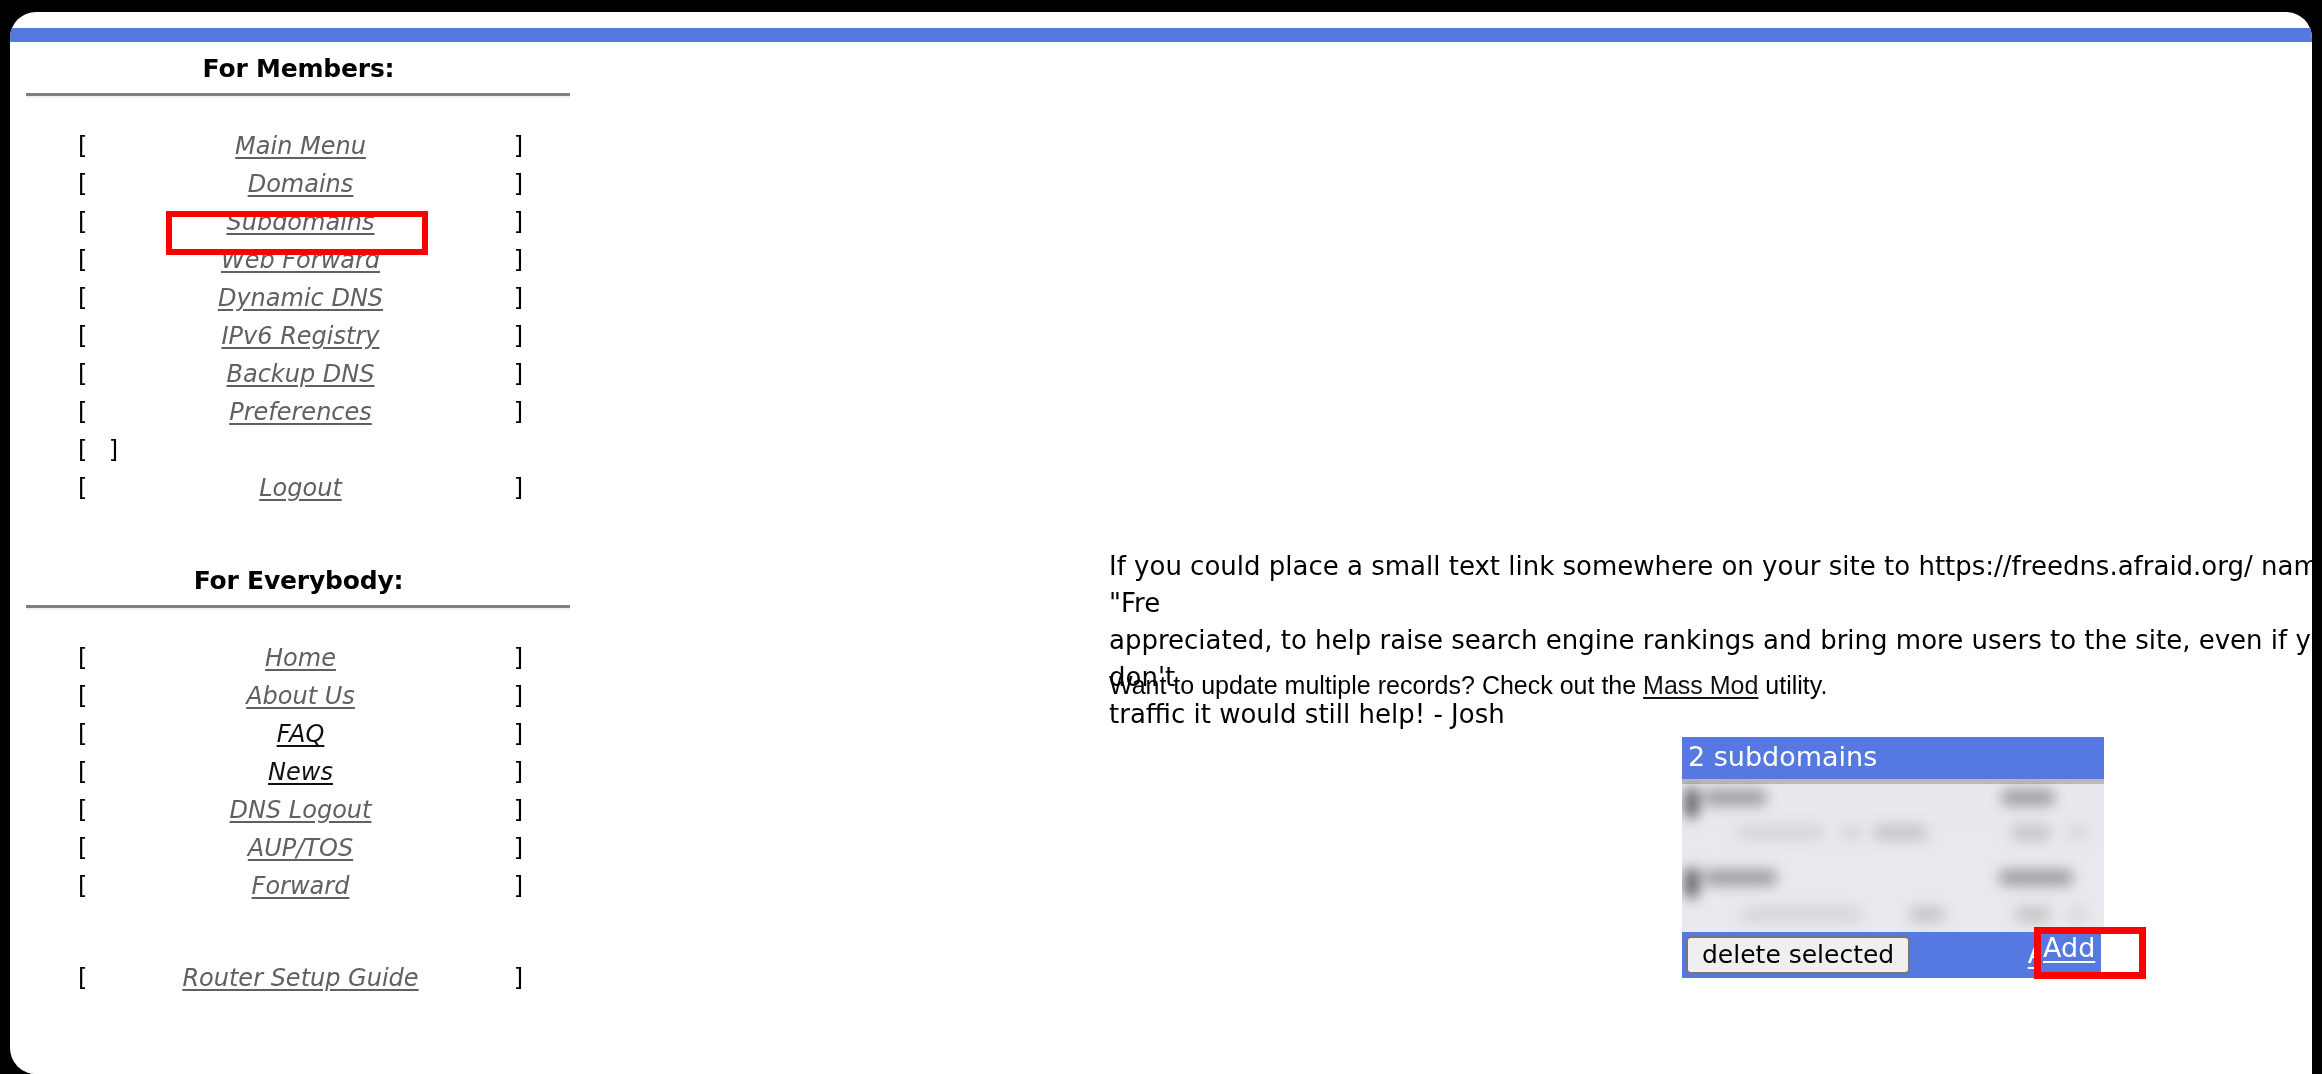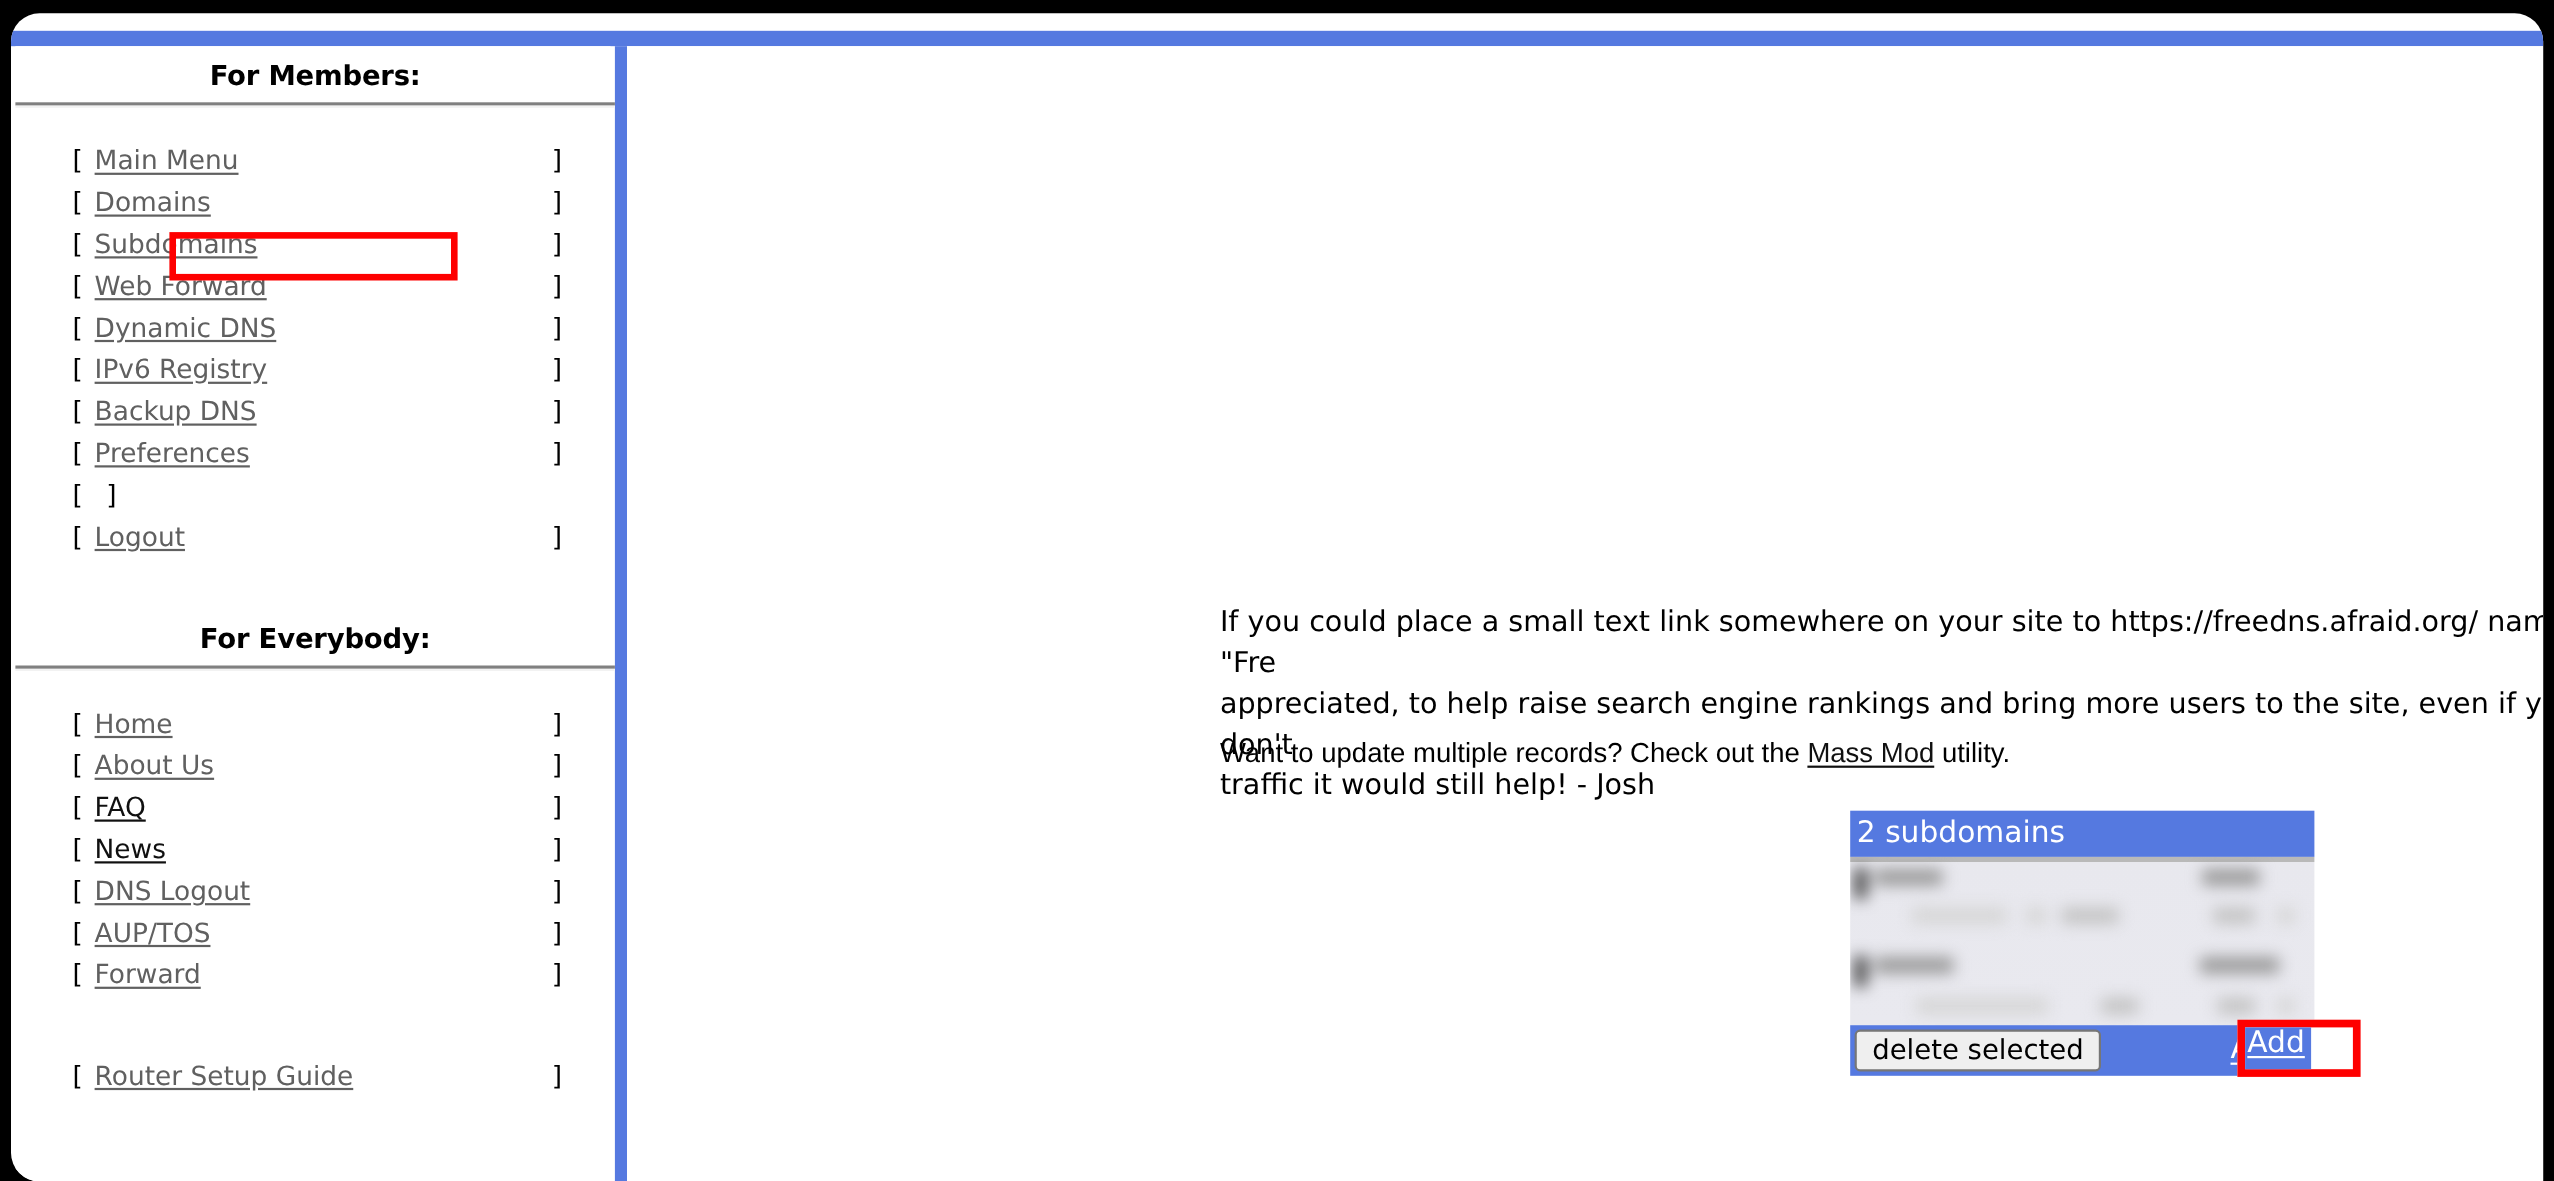--- a/index.html
+++ b/index.html
@@ -51,21 +51,21 @@
     left: 545px;
     top: 30px;
     width: 15px;
     height: 1032px;
     background: #5579e0;
   }
 
   
   #sidebar {
     position: absolute;
-    left: 4px;
+    left: 16px;
     top: 30px;
     width: 545px;
     height: 1032px;
     background: #ffffff;
   }
   .nav-heading {
     font-family: "DejaVu Sans", sans-serif;
     font-weight: bold;
     font-size: 25px;
     color: #000000;
@@ -95,21 +95,23 @@
   .nav-bracket {
     font-family: "DejaVu Sans", sans-serif;
     font-size: 24px;
     color: #000000;
     width: 20px;
     flex: 0 0 auto;
   }
   .nav-bracket.right { text-align: right; }
   .nav-link-wrap {
     flex: 1 1 auto;
+    text-align: center;
     position: relative;
+    font-style: italic;
   }
   .nav-link {
     font-family: "DejaVu Sans", sans-serif;
     font-size: 24px;
     color: #606060;
     text-decoration: underline;
     text-underline-offset: 3px;
     cursor: pointer;
     white-space: nowrap;
   }

